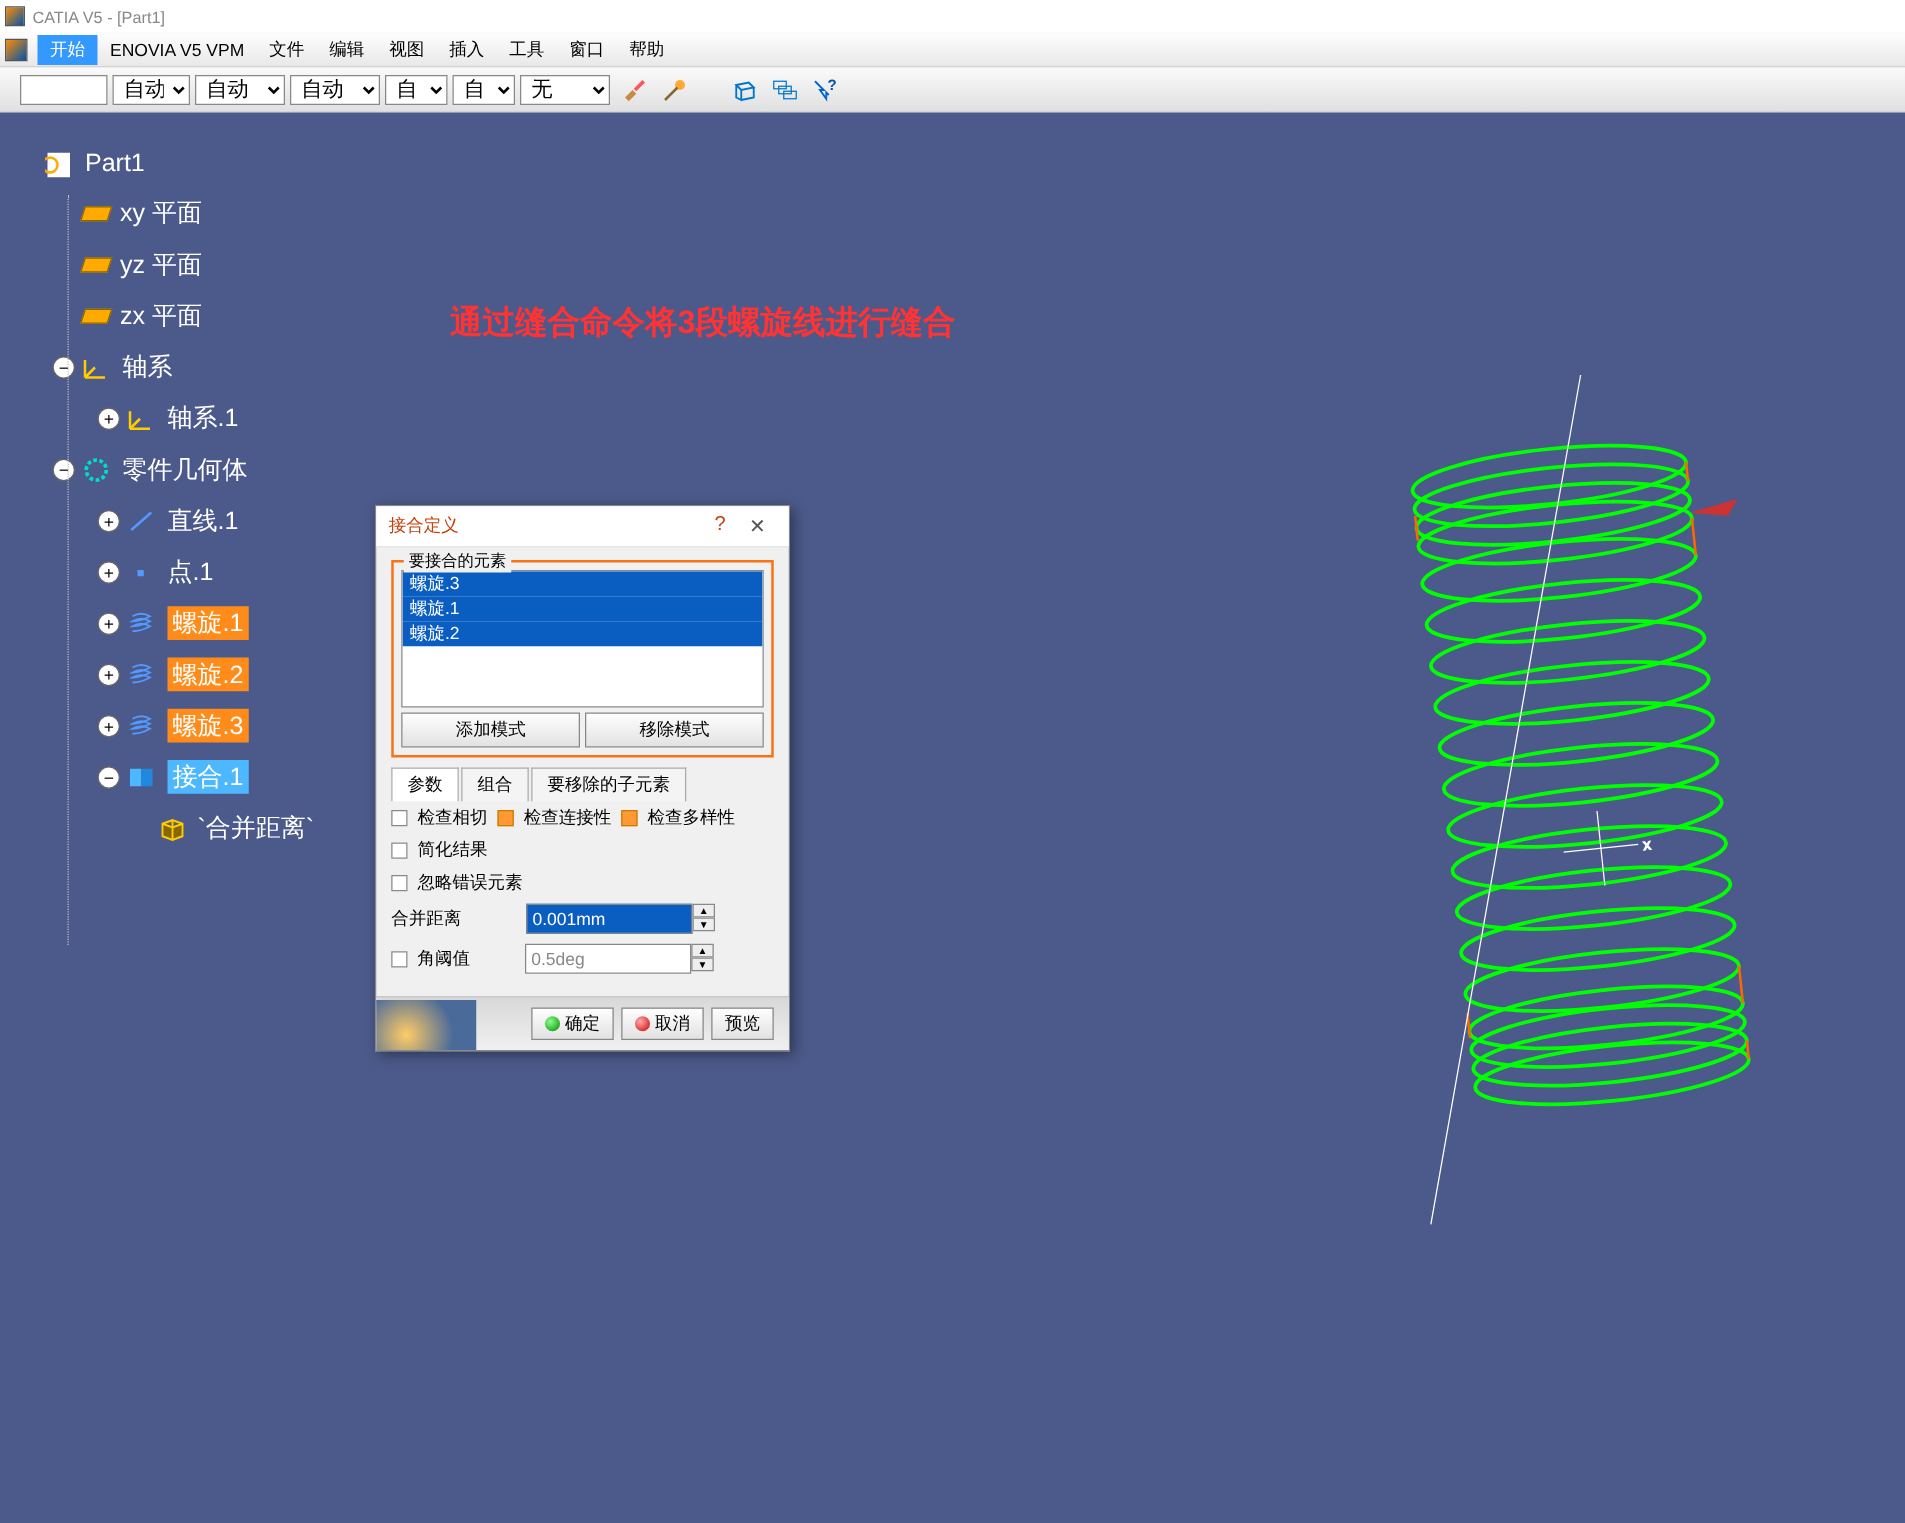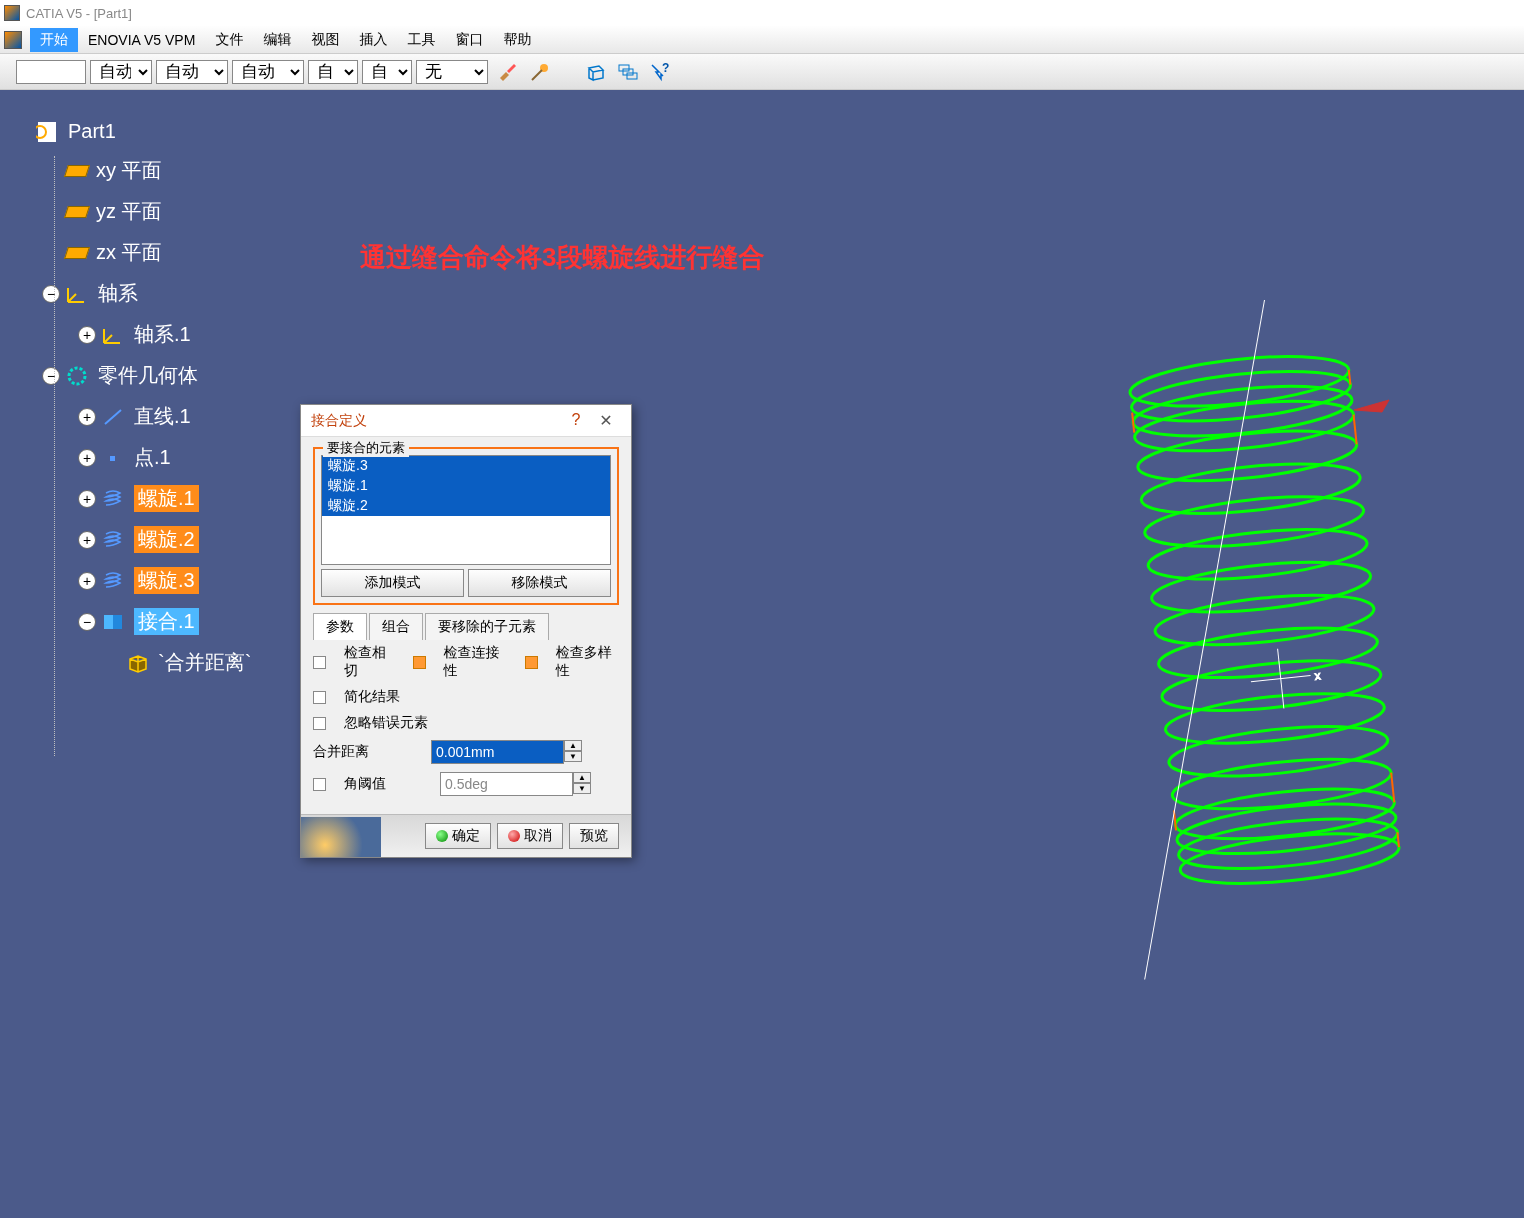--- a/index.html
+++ b/index.html
@@ -30,21 +30,21 @@
     .dlg-body { padding: 10px 12px; }
     .group-box { border: 2px solid #f97316; padding: 6px; position: relative; margin-bottom: 8px; }
     .group-label { position: absolute; top: -10px; left: 8px; background: #f0f0f0; padding: 0 4px; font-size: 13px; }
     .elem-list { background: #fff; border: 1px solid #888; height: 110px; overflow: hidden; }
     .elem-list div { background: #0a5ec2; color: #fff; padding: 1px 6px; font-size: 14px; }
     .btn-row { display: flex; gap: 4px; margin-top: 4px; }
     .btn-row button { flex: 1; height: 28px; border: 1px solid #888; background: linear-gradient(#fefefe,#e2e2e2); font-size: 14px; }
     .tab-row { display:flex; gap: 2px; margin-bottom:4px; }
     .tab { padding: 4px 12px; border: 1px solid #aaa; background: #f4f4f4; font-size: 14px; border-bottom: none; }
     .tab.active { background: #fff; }
-    .opt-row { display:flex; align-items:center; gap: 18px; margin-bottom: 8px; font-size: 14px; }
+    .opt-row { display:flex; align-items:center; gap: 8px; margin-bottom: 8px; font-size: 14px; }
     .chk { width: 13px; height: 13px; border: 1px solid #888; background: #fff; flex-shrink:0; }
     .chk.orange { background: #ff9933; border-color:#cc7a00; }
     .num-input { height: 24px; border: 1px solid #888; background:#fff; padding: 0 4px; font-size: 14px; width: 133px; }
     .num-input.sel { background: #0a5ec2; color:#fff; }
     .spinner { display:flex; flex-direction:column; }
     .spinner div { width:18px; height:11px; border:1px solid #888; background:#eee; font-size:8px; text-align:center; line-height:9px; }
     .dlg-footer { display:flex; justify-content:flex-end; gap:6px; padding:8px 12px; background: linear-gradient(#d8d8d8,#f0f0f0); border-top:1px solid #bbb; }
     .dlg-footer { position: relative; }
     .footer-deco { position:absolute; left:0; bottom:0; width: 80px; height: 40px; background: radial-gradient(circle at 30% 70%, #ffcc66 0%, #4a6a9a 60%); }
     .dlg-btn { display:flex; align-items:center; gap:4px; padding: 3px 10px; border:1px solid #888; background: linear-gradient(#fefefe,#e2e2e2); font-size:14px; z-index:1; }

